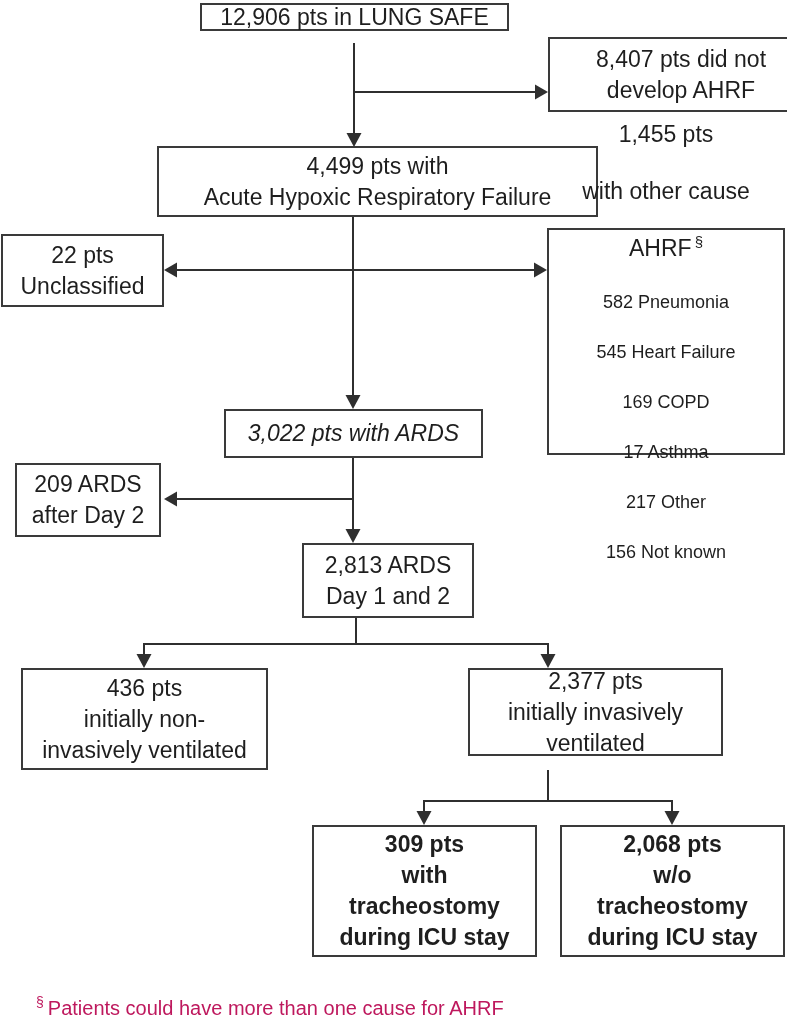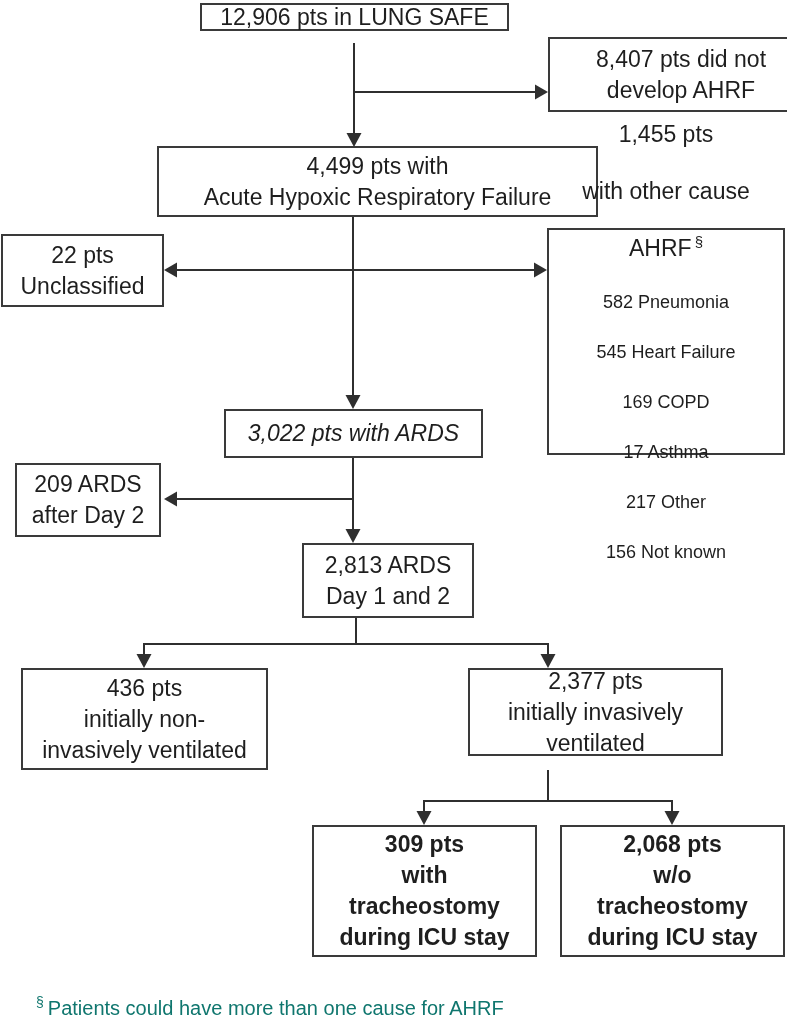--- a/index.html
+++ b/index.html
@@ -30,21 +30,21 @@
     text-align:center;
     font-size:23px;line-height:31px;
   }
   .box .ln{white-space:nowrap;}
   .box.bold{font-weight:700;align-items:center;}
   .box .ln sup{font-size:15px;vertical-align:super;line-height:0;margin-left:3px;}
   #box-other-cause .ln.main{line-height:29px;}
   #box-other-cause .ln.sub{font-size:18px;line-height:22px;}
   #footnote{
     position:absolute;left:36px;top:996px;
-    font-size:20px;line-height:24px;color:#0f766e;
+    font-size:20px;line-height:24px;color:#be185d;
     white-space:nowrap;
   }
   #footnote sup{font-size:14px;vertical-align:super;line-height:0;margin-right:4px;}
 </style>
 </head>
 <body>
 
 <div id="canvas">
 
   <svg id="connectors" viewBox="0 0 787 1024">

